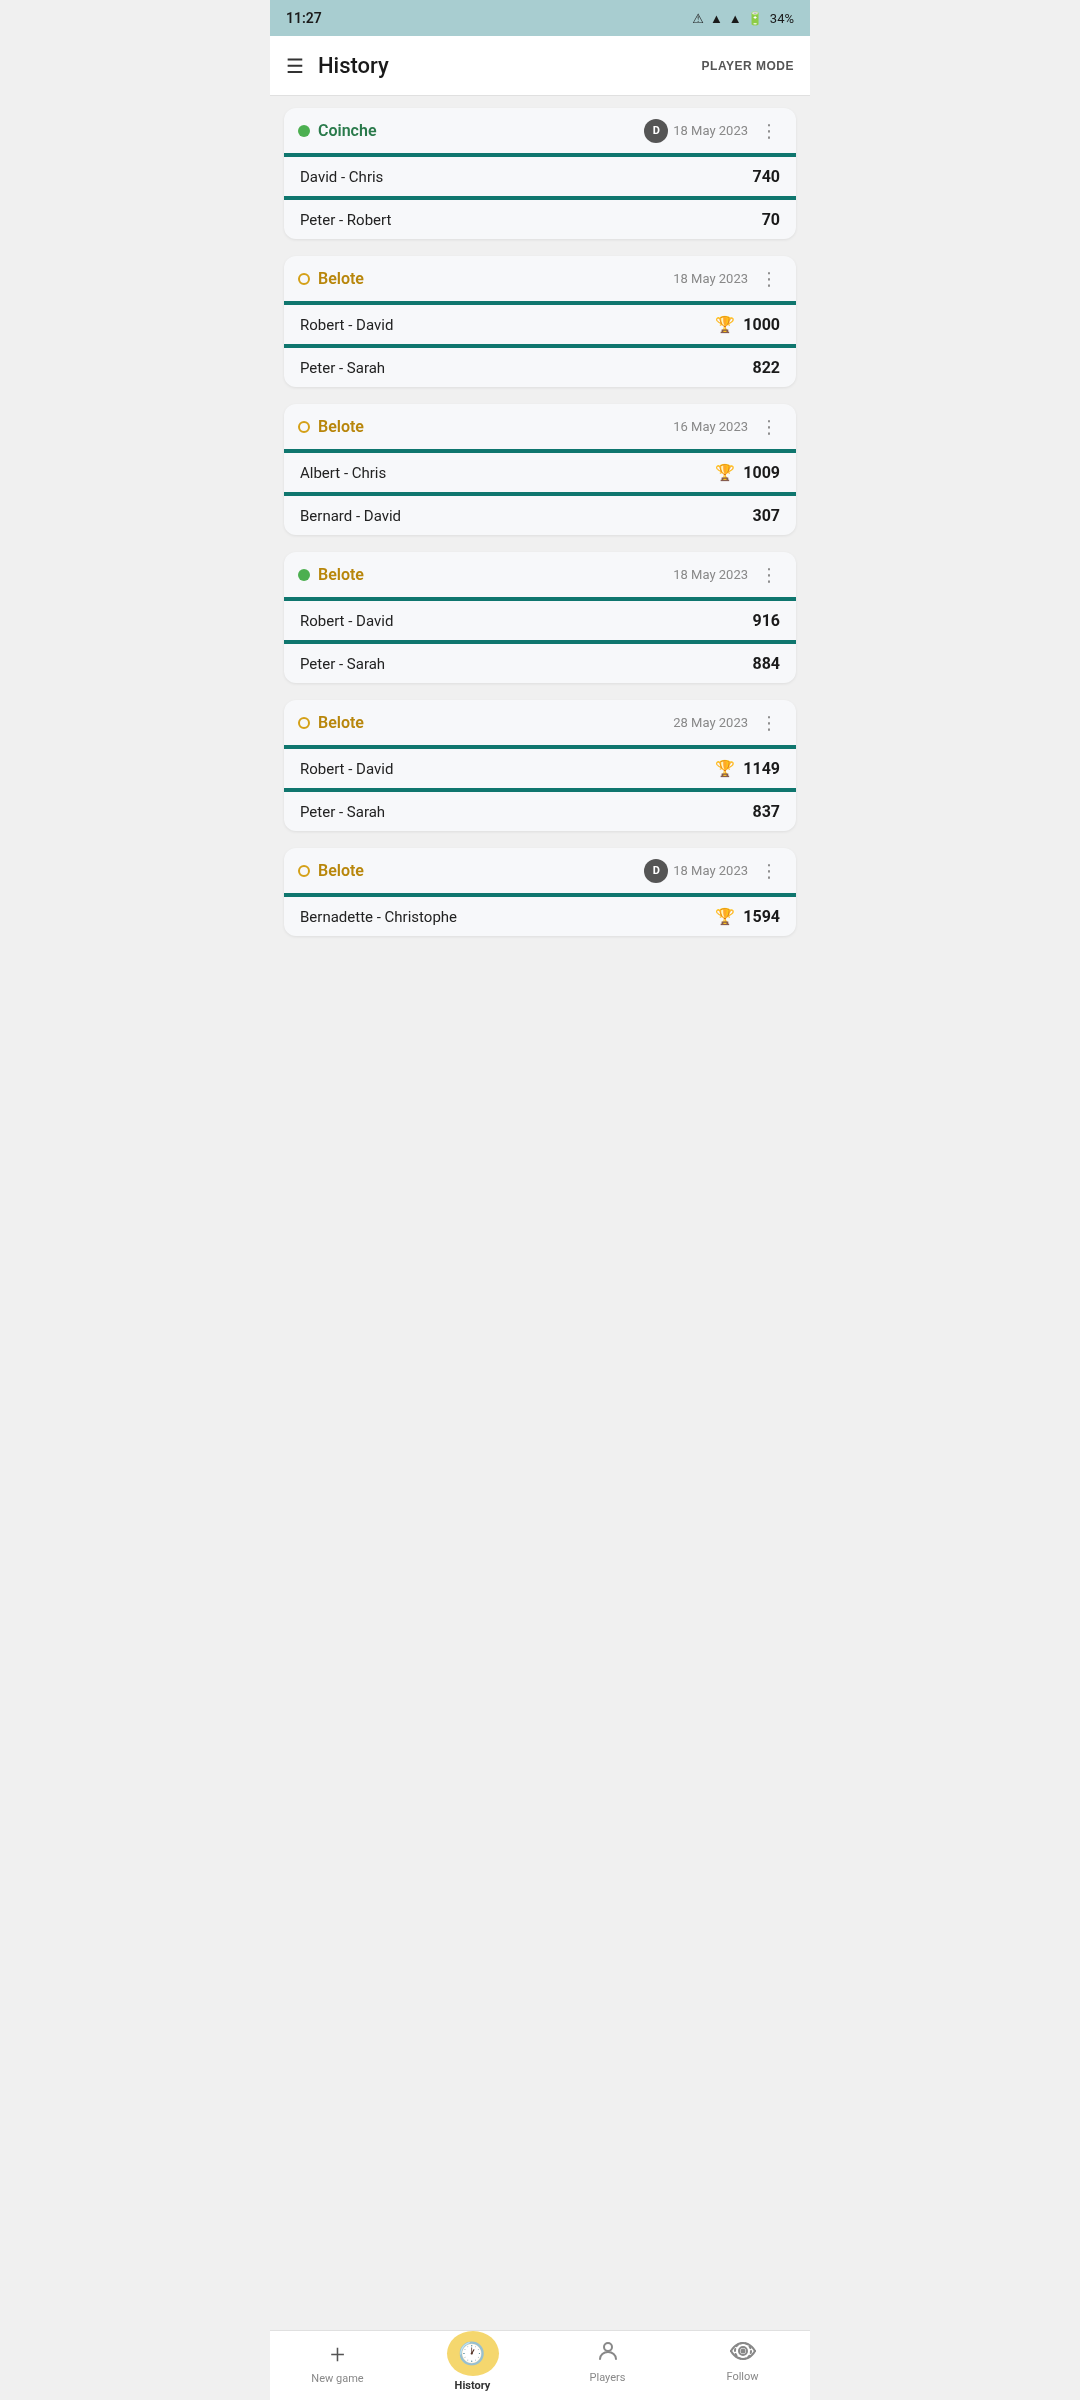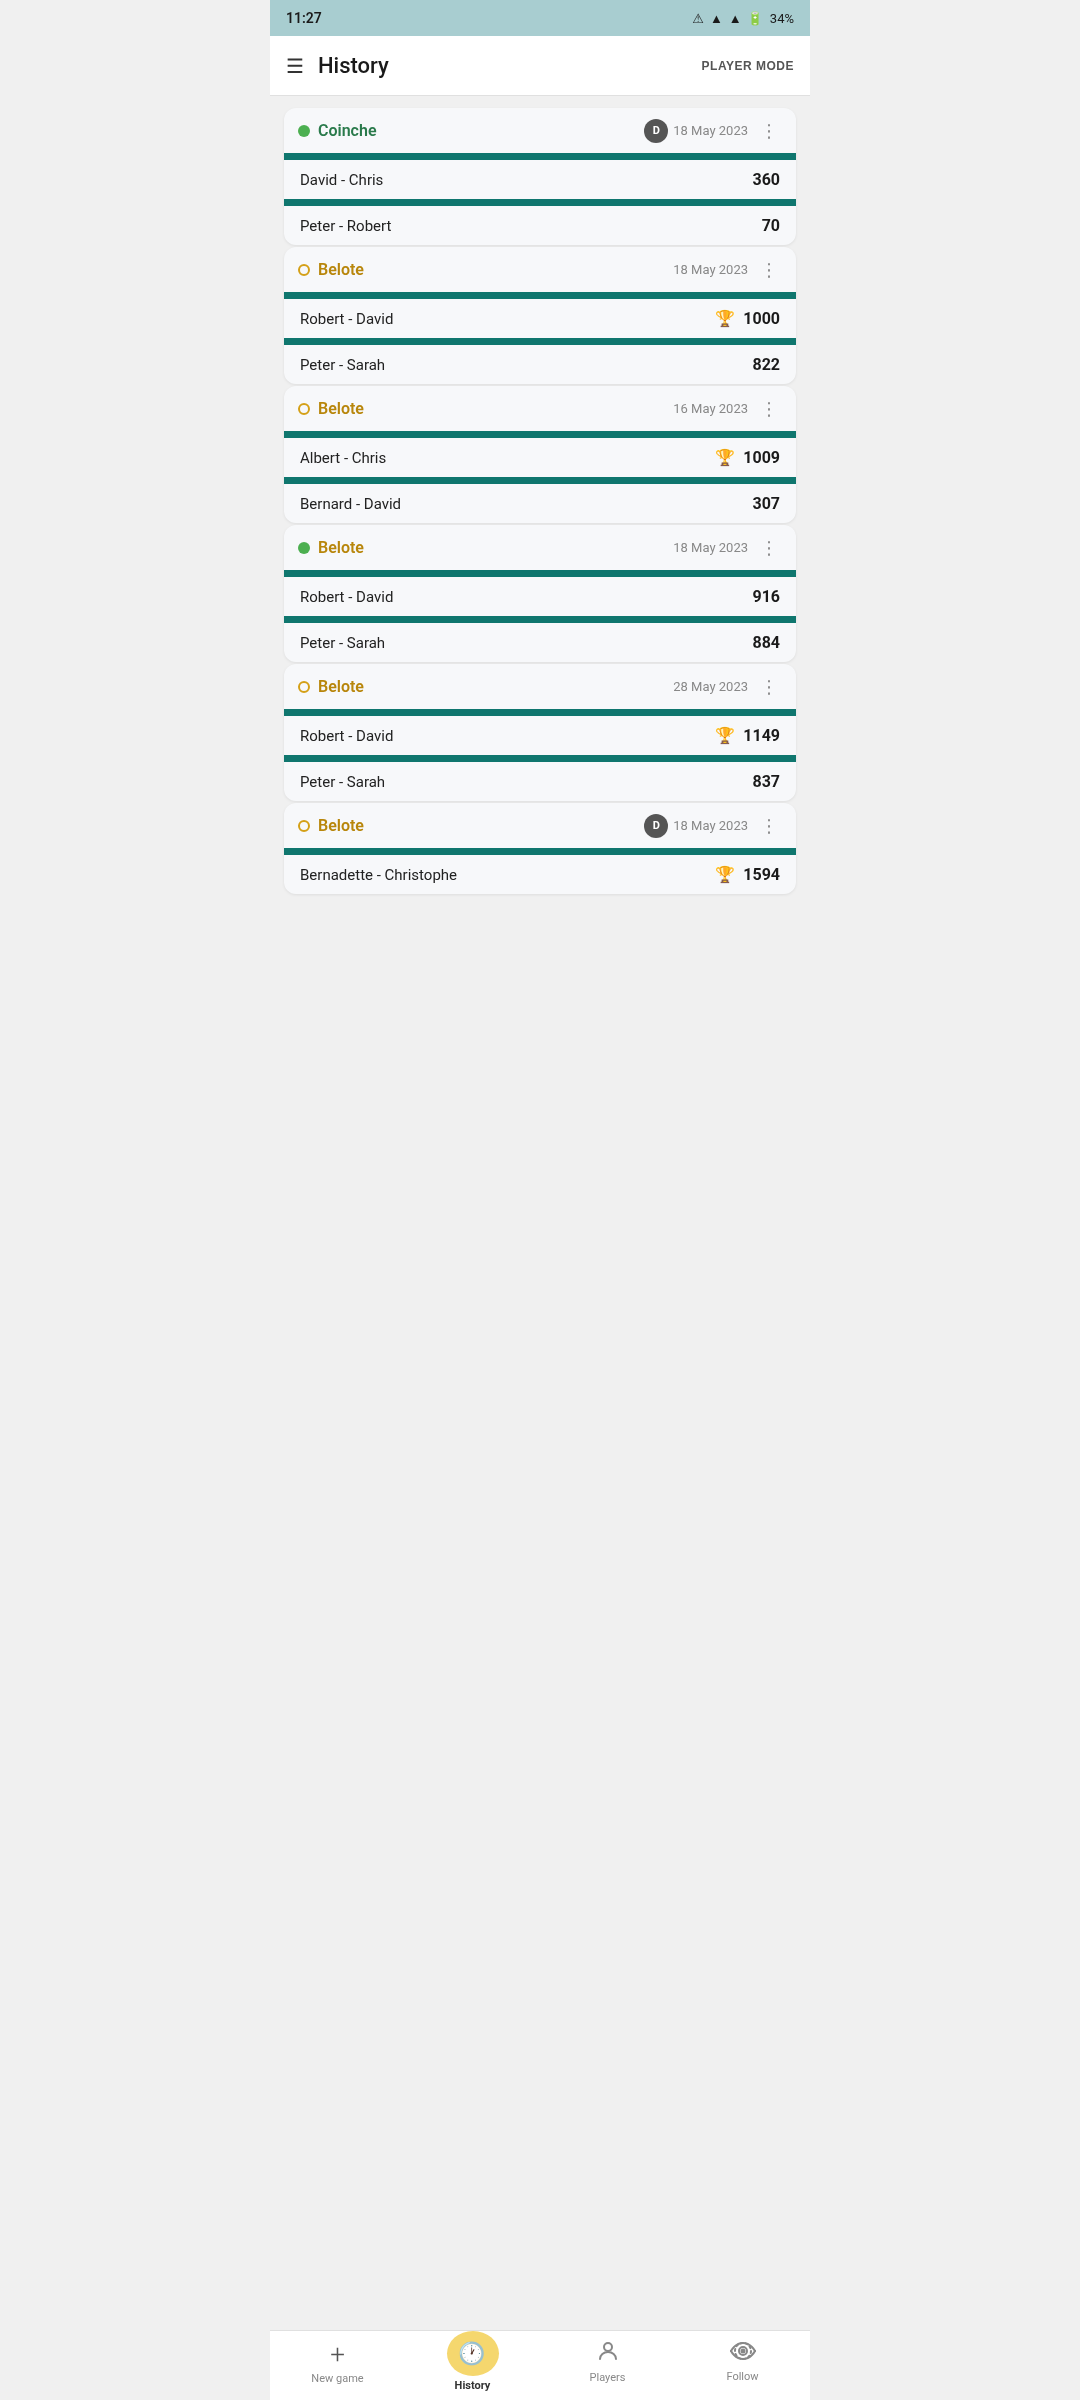--- a/index.html
+++ b/index.html
@@ -66,21 +66,21 @@
       border: none;
       cursor: pointer;
       padding-left: 48px;
     }
 
     
     .content {
       padding: 12px 14px;
       display: flex;
       flex-direction: column;
-      gap: 2px;
+      gap: 17px;
       background: #f0f0f0;
     }
 
     
     .game-card {
       background: #f7f8fa;
       border-radius: 12px;
       overflow: hidden;
       box-shadow: 0 1px 3px rgba(0,0,0,0.08);
     }
@@ -133,21 +133,21 @@
       cursor: pointer;
       padding: 2px 4px;
     }
 
     
     .score-row {
       display: flex;
       align-items: center;
       justify-content: space-between;
       padding: 10px 16px;
-      border-top: 7px solid #0f766e;
+      border-top: 4px solid #0f766e;
     }
     .team-name {
       font-size: 15px;
       color: #222;
     }
     .score-right {
       display: flex;
       align-items: center;
       gap: 8px;
     }
@@ -241,21 +241,21 @@
       <span class="game-name coinche">Coinche</span>
       <div class="date-badge">
         <div class="d-badge">D</div>
         <span class="game-date">18 May 2023</span>
       </div>
       <span class="more-icon">⋮</span>
     </div>
     <div class="score-row">
       <span class="team-name">David - Chris</span>
       <div class="score-right">
-        <span class="score-value">360</span>
+        <span class="score-value">740</span>
       </div>
     </div>
     <div class="score-row">
       <span class="team-name">Peter - Robert</span>
       <div class="score-right">
         <span class="score-value">70</span>
       </div>
     </div>
   </div>
 

